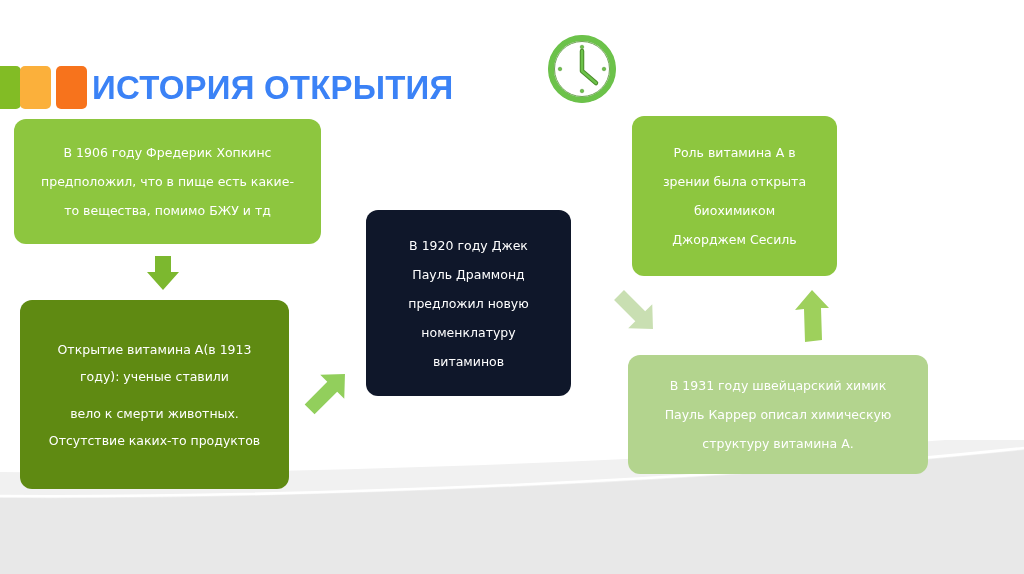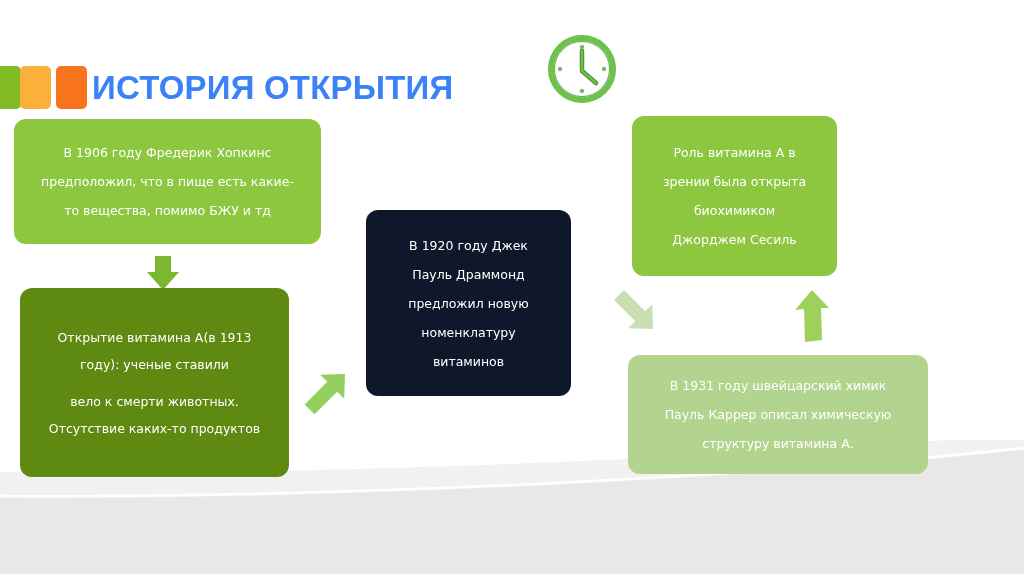--- a/index.html
+++ b/index.html
@@ -55,21 +55,21 @@
 <div class="card" style="left:14px;top:119px;width:307px;height:125px;background:#8dc63f;">
   <p>В 1906 году  Фредерик Хопкинс</p>
   <p>предположил, что в пище есть какие-</p>
   <p>то вещества, помимо БЖУ и тд</p>
 </div>
 
 <svg class="arrow" style="left:147px;top:256px;" width="32" height="34" viewBox="0 0 32 34">
   <polygon points="8,0 24,0 24,16 32,16 16,34 0,16 8,16" fill="#7cb82f"></polygon>
 </svg>
 
-<div class="card" style="left:20px;top:288px;width:269px;height:189px;background:#5f8a12;line-height:27px;">
+<div class="card" style="left:20px;top:300px;width:269px;height:189px;background:#5f8a12;line-height:27px;">
   <p>Открытие витамина А(в 1913</p>
   <p>году):  ученые ставили</p>
   <div style="height:10px;"></div>
   <p>вело к смерти животных.</p>
   <p>Отсутствие каких-то продуктов</p>
 </div>
 
 <svg class="arrow" style="left:302px;top:366px;" width="52" height="50" viewBox="0 0 52 50">
   <g transform="rotate(-45 26 25)">
     <polygon points="0,18 32,18 32,8 50,25 32,42 32,32 0,32" fill="#92cf5c"></polygon>

